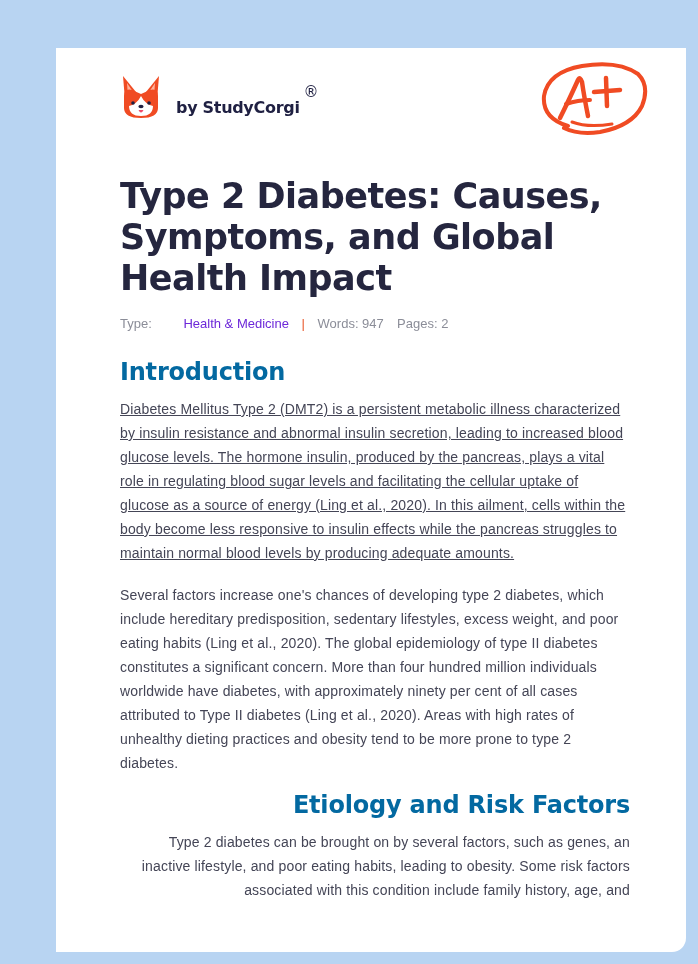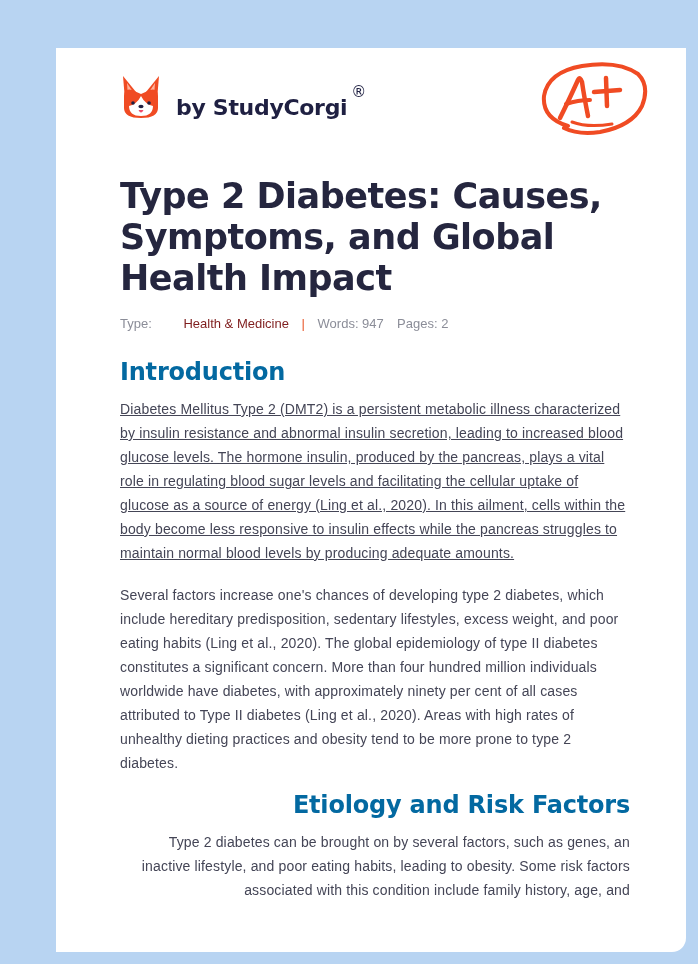--- a/index.html
+++ b/index.html
@@ -41,21 +41,21 @@
     .logo-icon {
       width: 42px;
       height: 46px;
       display: block;
     }
     .logo-text {
       margin-left: 14px;
       margin-top: 21px;
       font-family: "DejaVu Sans", sans-serif;
       font-weight: bold;
-      font-size: 22px;
+      font-size: 16px;
       color: #1f2042;
       letter-spacing: -0.3px;
     }
     .logo-reg {
       font-family: "DejaVu Sans", sans-serif;
       font-size: 15px;
       color: #1f2042;
       margin-left: 4px;
       margin-top: -10px;
     }
@@ -82,21 +82,21 @@
       letter-spacing: -0.5px;
     }
     .meta {
       margin-top: 15px;
       font-size: 13px;
       color: #8b8d98;
       height: 20px;
       line-height: 20px;
     }
     .meta .topic-value {
-      color: #7f1d1d;
+      color: #6d28d9;
       padding-left: 28px;
     }
     .meta .sep {
       color: #e8562a;
       margin: 0 9px;
     }
     .meta .gap {
       display: inline-block;
       width: 6px;
     }

